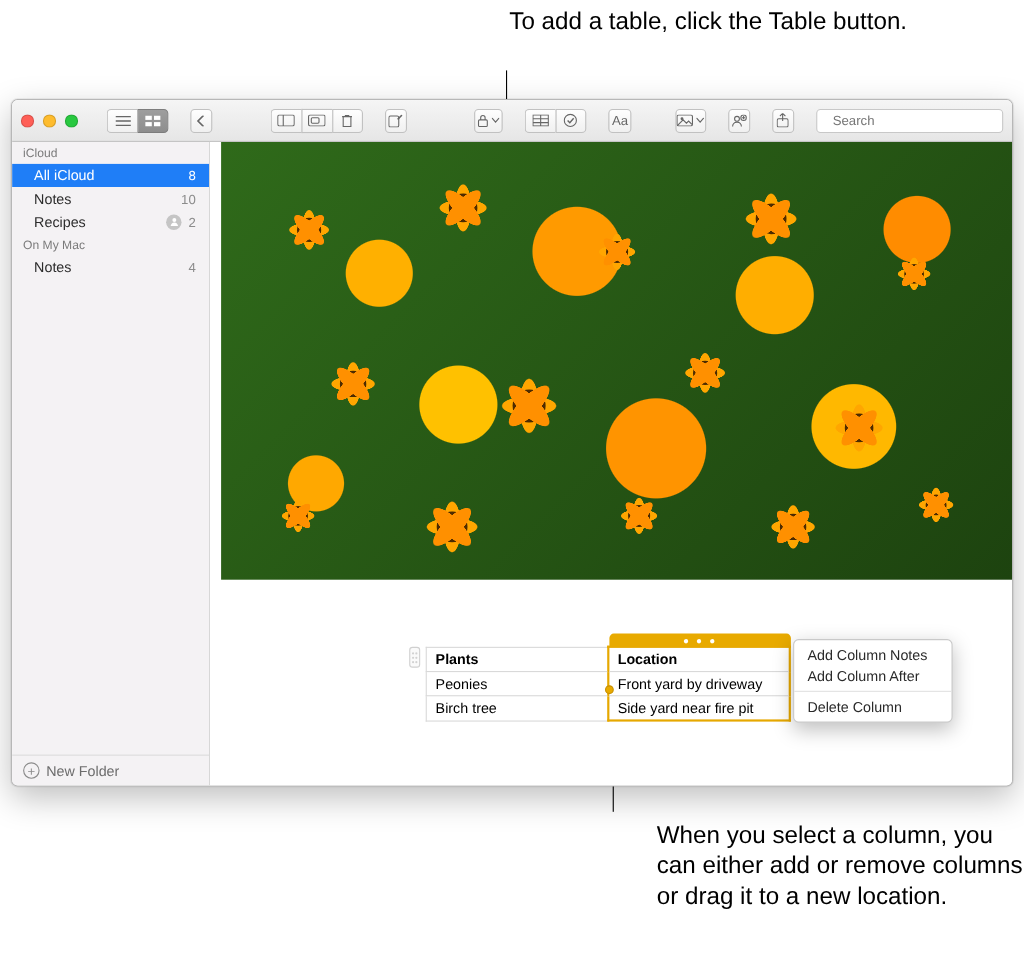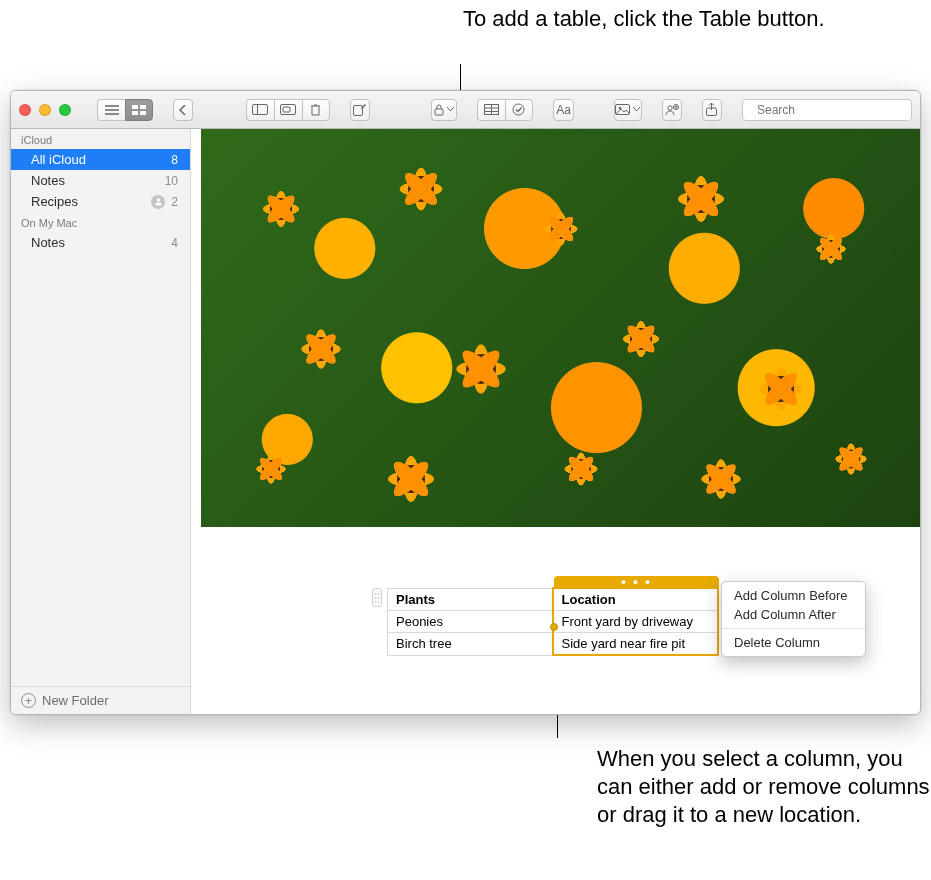--- a/index.html
+++ b/index.html
@@ -542,20 +542,20 @@
           </tr>
           <tr>
             <td class="col-a">Birch tree</td>
             <td class="col-b">Side yard near fire pit</td>
           </tr>
         </tbody>
           </table>
       </div>
 
       <div class="context-menu">
-        <div class="mi">Add Column Before</div>
+        <div class="mi">Add Column Notes</div>
         <div class="mi">Add Column After</div>
         <div class="sep"></div>
         <div class="mi">Delete Column</div>
       </div>
     </div>
   </div>
 </div>
 
 </body></html>

